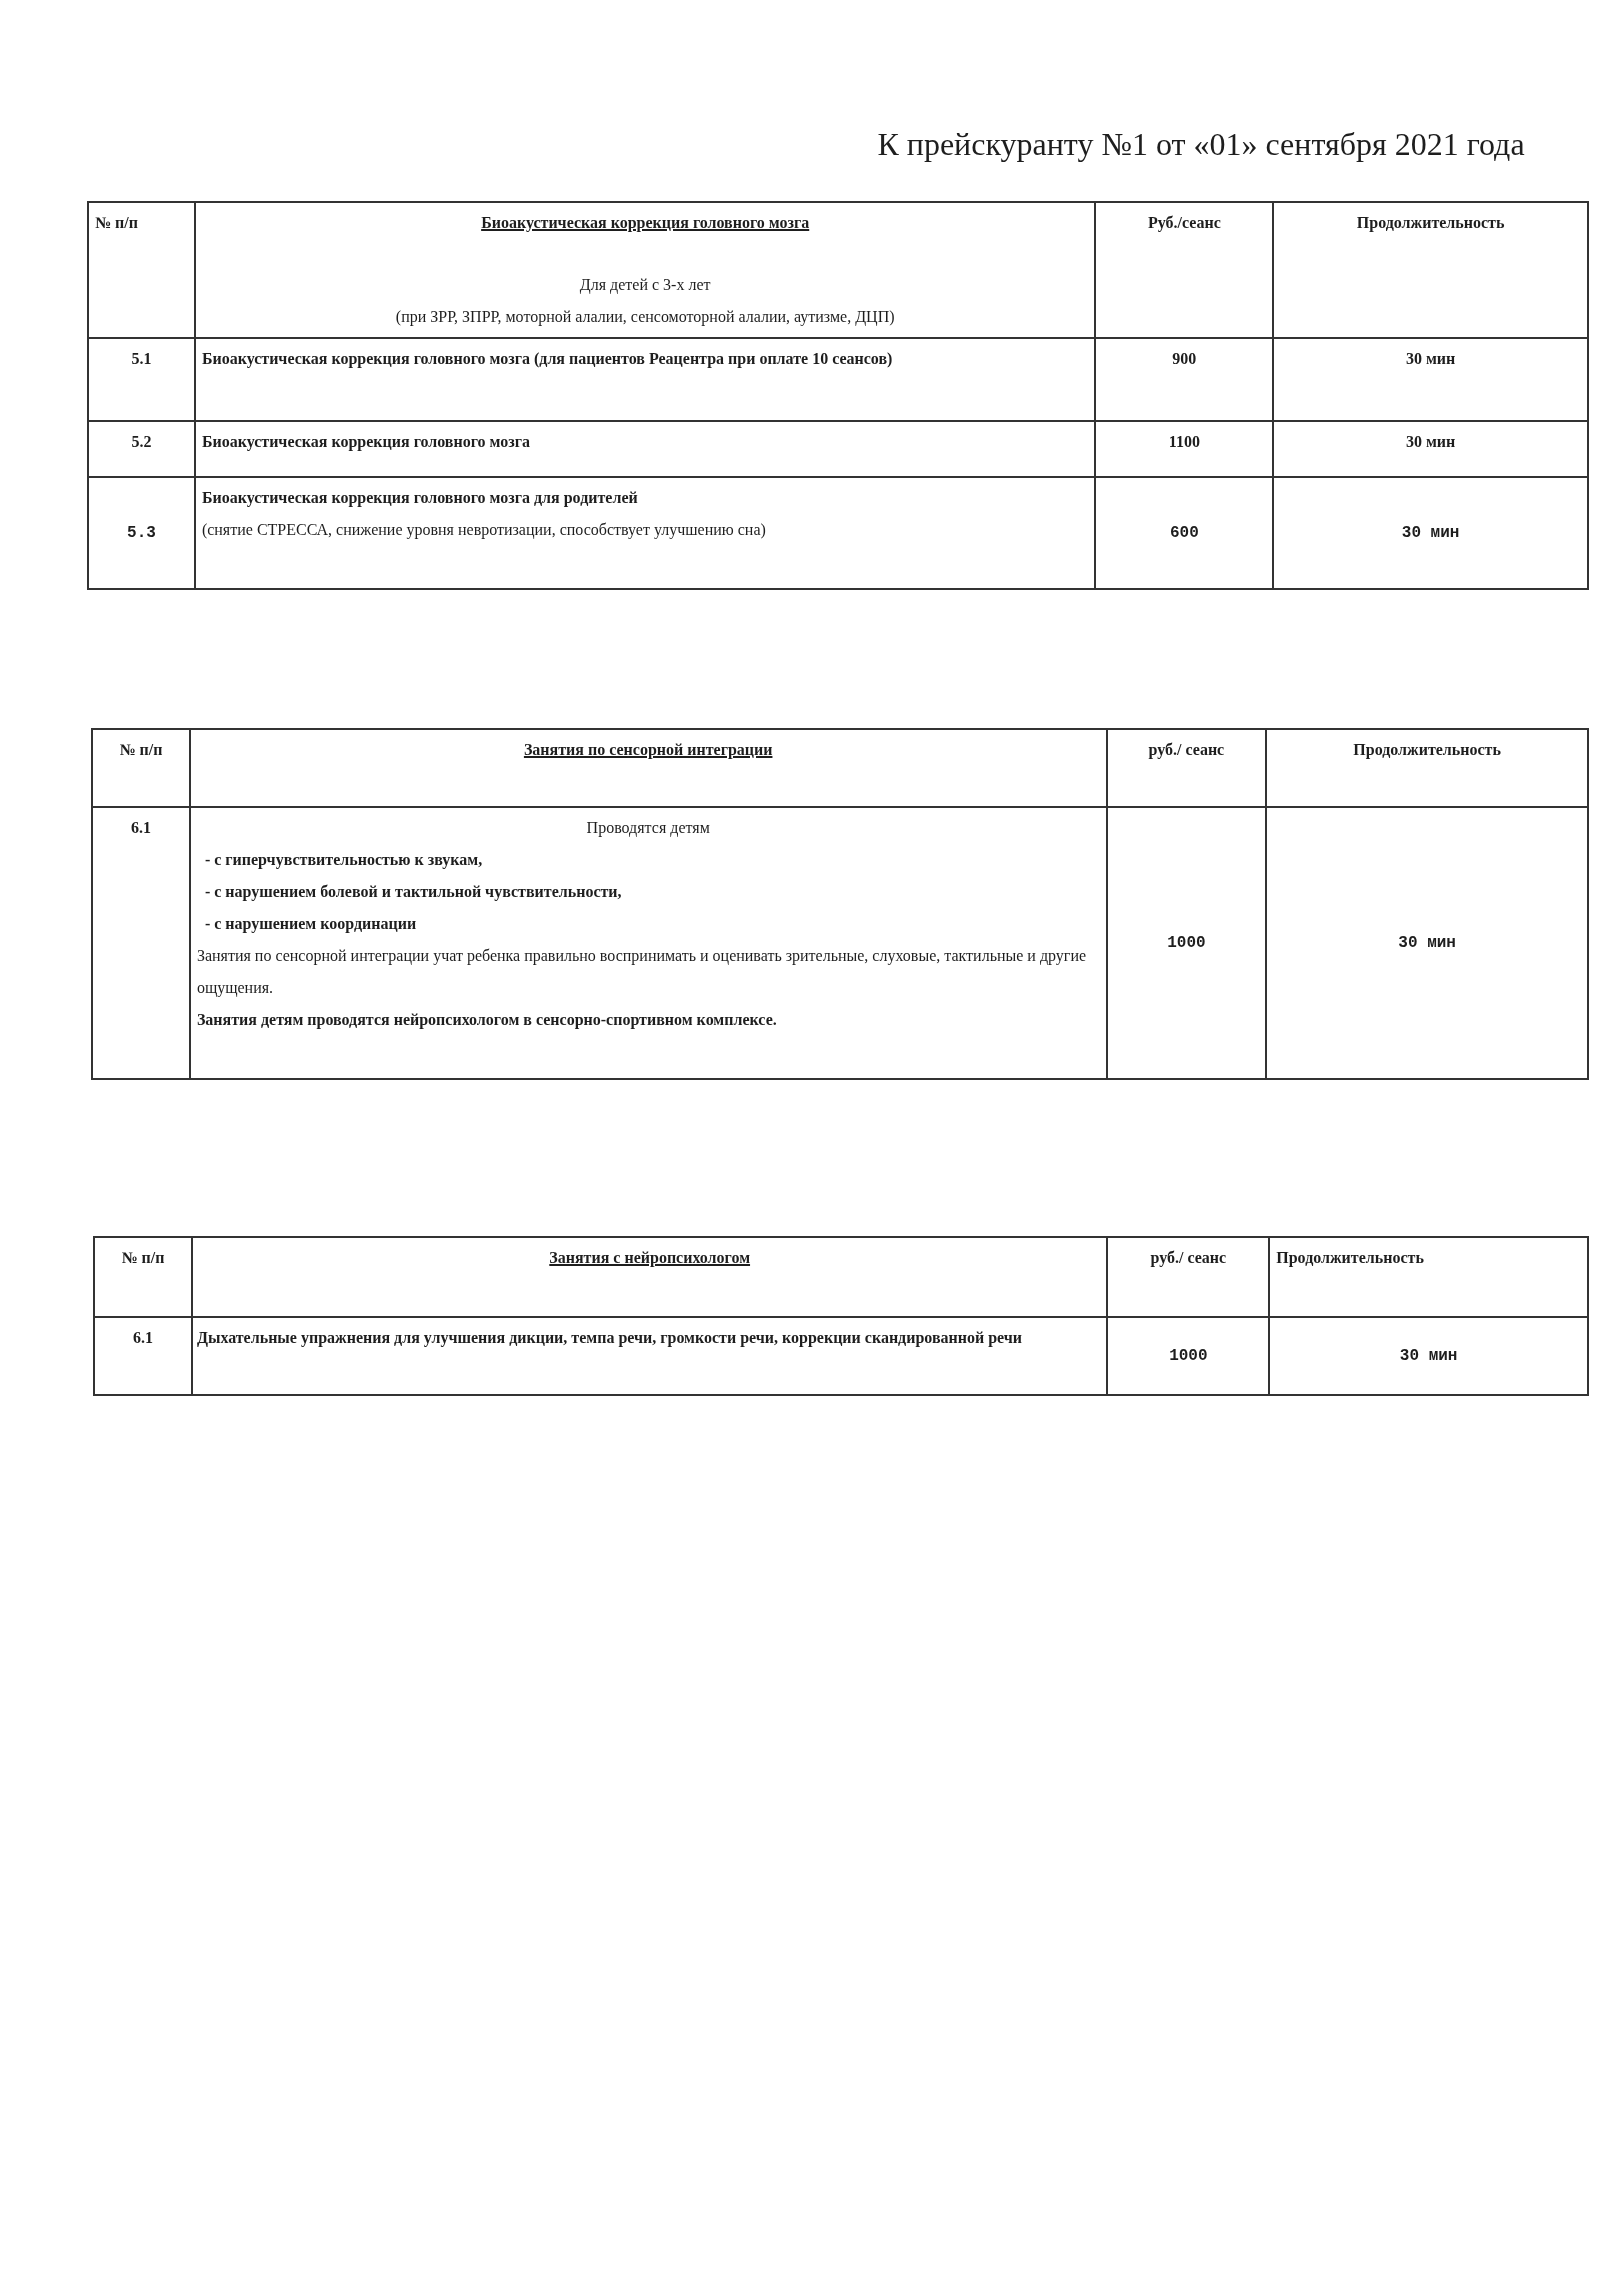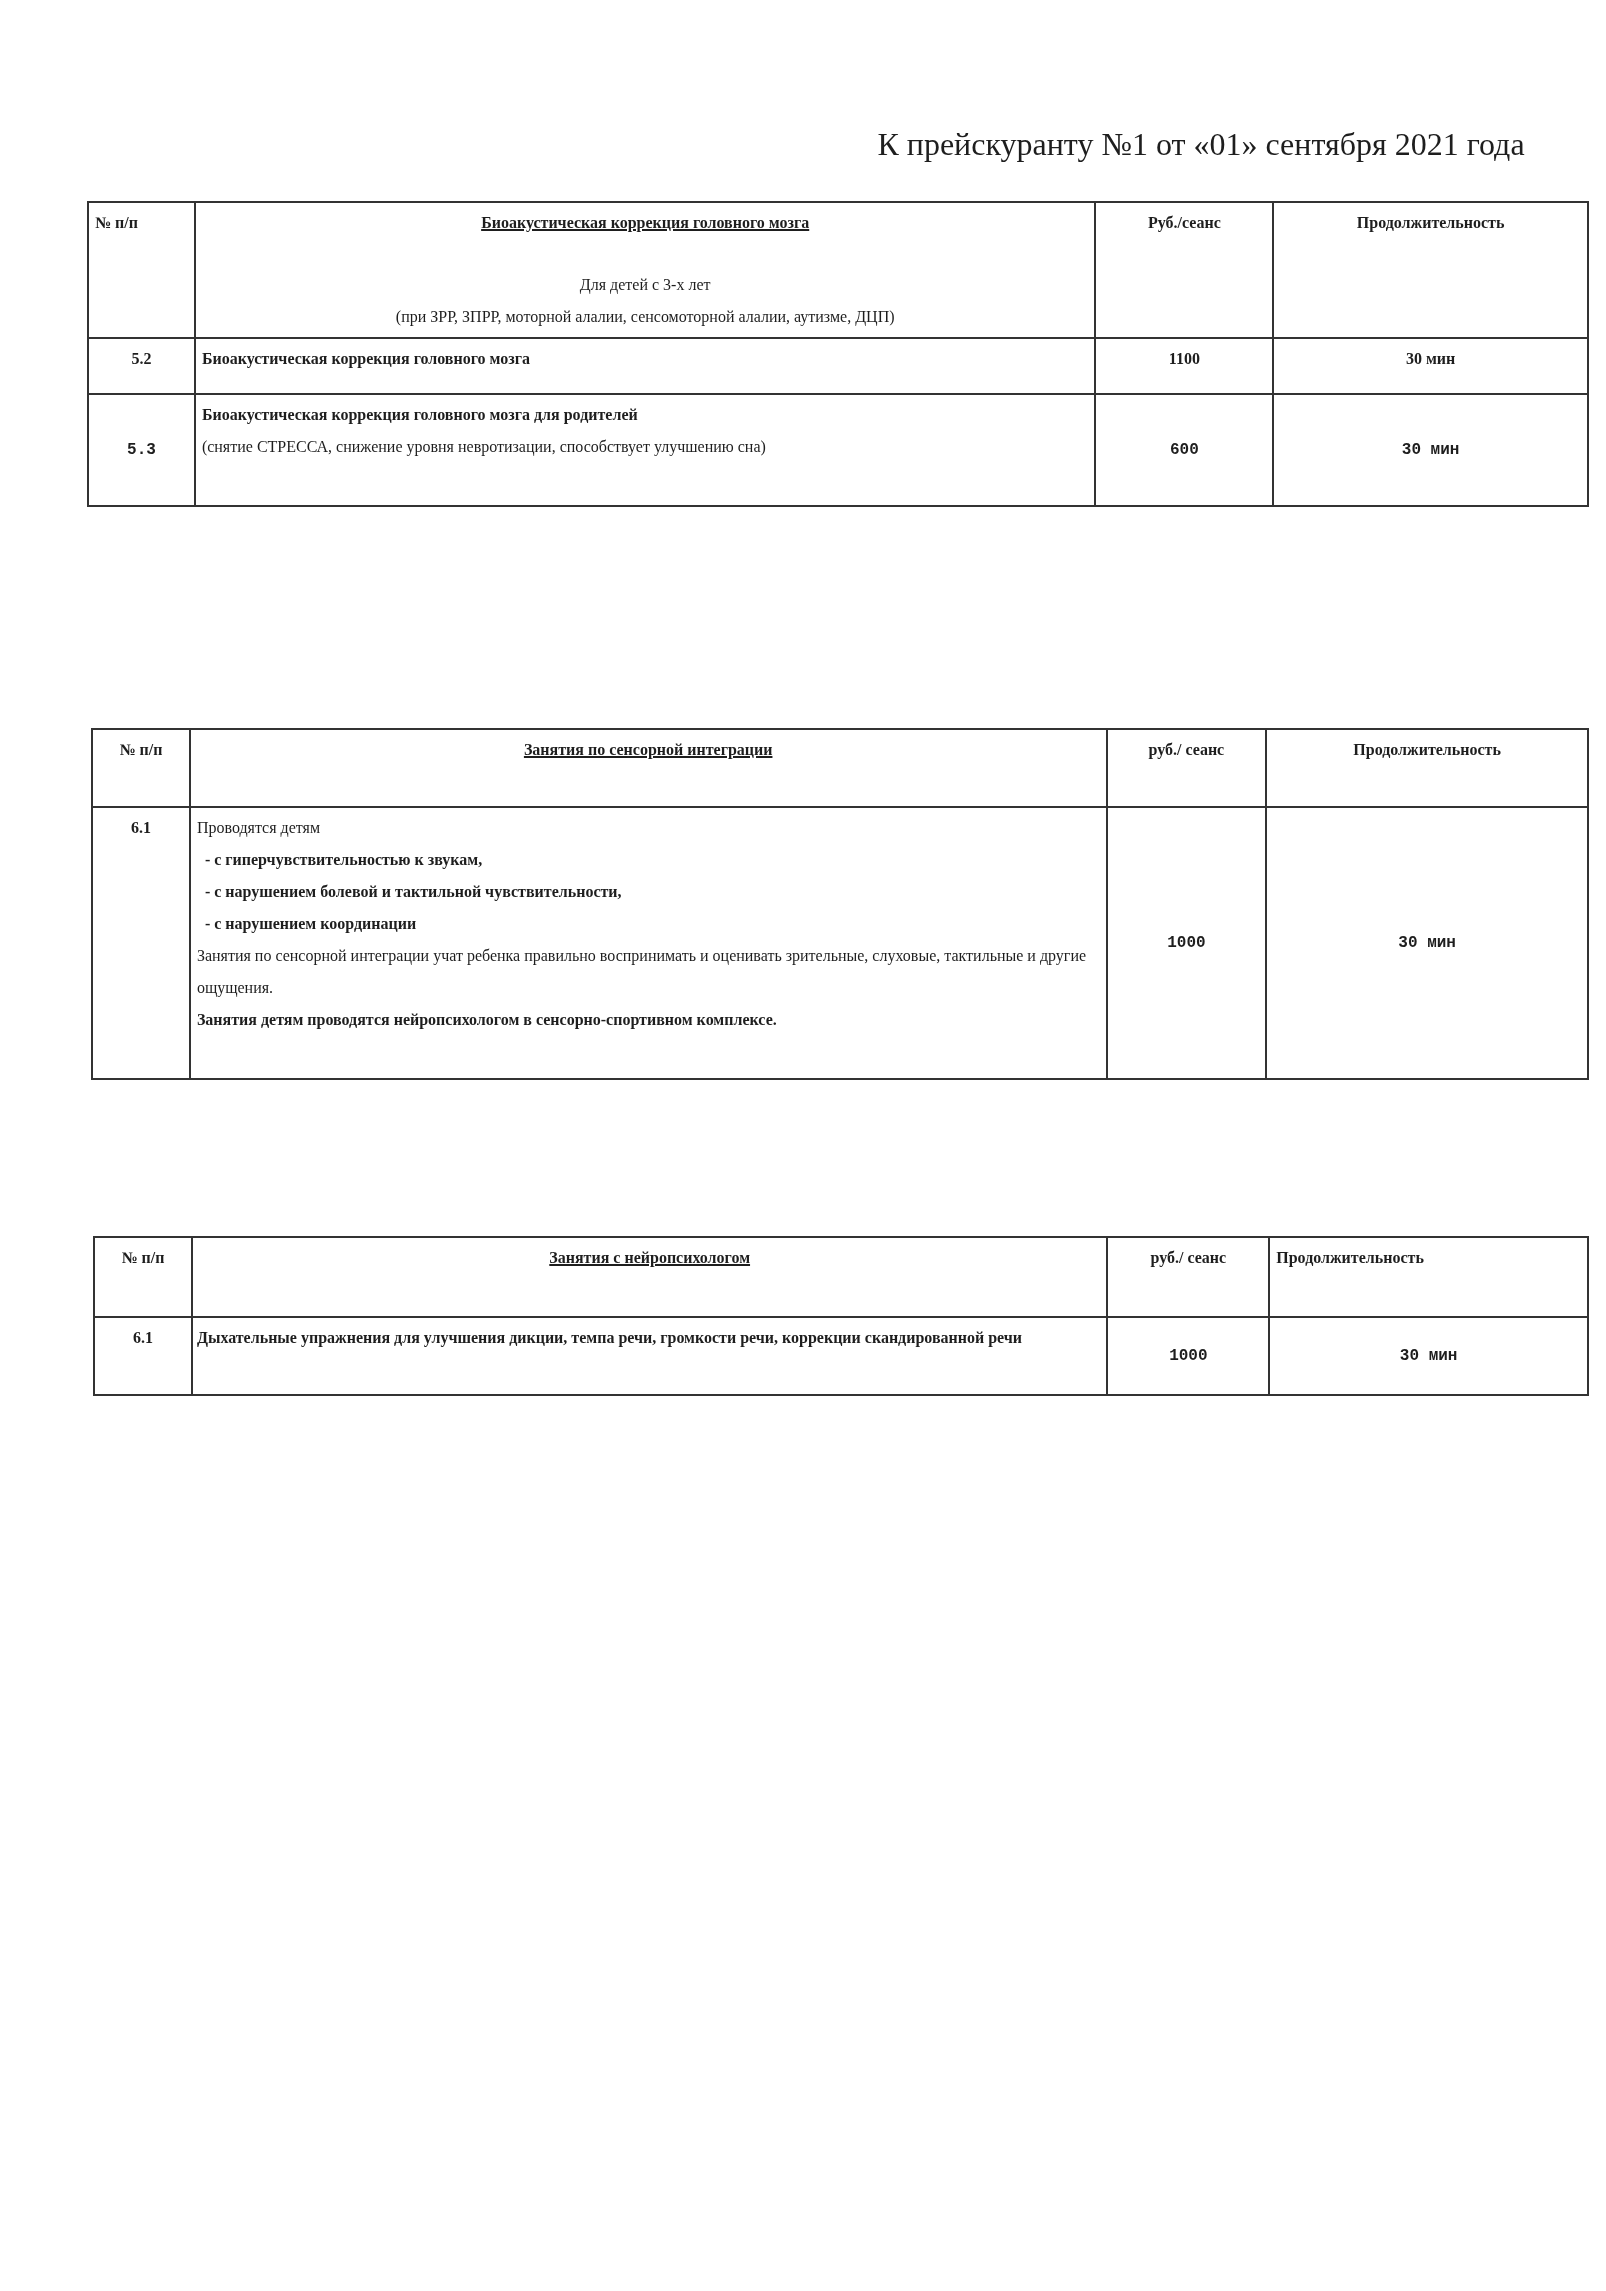--- a/index.html
+++ b/index.html
@@ -7,21 +7,21 @@
   .header-note { position:absolute; left:860px; top:124px; width:682px; text-align:center; font-size:32px; line-height:40px; }
   table.price { position:absolute; border-collapse:collapse; font-size:16px; line-height:32px; }
   table.price td { border:2px solid #333; vertical-align:top; padding:4px 6px; }
   .c-num { text-align:center; font-weight:bold; }
   .c-title { text-align:center; }
   .c-title .u { font-weight:bold; text-decoration:underline; text-decoration-thickness:2px; }
   .c-price, .c-dur { text-align:center; font-weight:bold; }
   .mid { vertical-align:middle !important;font-family:Liberation Mono, monospace; }
   .b { font-weight:bold; }
   .desc { text-align:left; }
-  .center-line { text-align:left; display:block; }
+  .center-line { text-align:center; display:block; }
   .blk { display:block; }
   #t1 { left:87px; top:201px; width:1502px; }
   #t2 { left:91px; top:728px; width:1498px; }
   #t3 { left:93px; top:1236px; width:1496px; }
 </style>
 </head>
 <body>
 
 <div class="header-note">К прейскуранту №1 от «01» сентября 2021 года</div>
 
@@ -36,20 +36,26 @@
       <tr style="height:128px">
     <td class="c-num" style="text-align:left">№ п/п</td>
     <td class="c-title">
       <span class="u blk">Биоакустическая коррекция головного мозга</span>
       <span class="blk" style="height:30px"></span>
       <span class="blk">Для детей с 3-х лет</span>
       <span class="blk">(при ЗРР, ЗПРР, моторной алалии, сенсомоторной алалии, аутизме, ДЦП)</span>
     </td>
     <td class="c-price">Руб./сеанс</td>
     <td class="c-dur">Продолжительность</td>
+  </tr>
+  <tr style="height:83px">
+    <td class="c-num">5.1</td>
+    <td class="desc b">Биоакустическая коррекция головного мозга (для пациентов Реацентра при оплате 10 сеансов)</td>
+    <td class="c-price">900</td>
+    <td class="c-dur">30 мин</td>
   </tr>
   <tr style="height:56px">
     <td class="c-num">5.2</td>
     <td class="desc b">Биоакустическая коррекция головного мозга</td>
     <td class="c-price">1100</td>
     <td class="c-dur">30 мин</td>
   </tr>
   <tr style="height:112px">
     <td class="c-num mid">5.3</td>
     <td class="desc">

